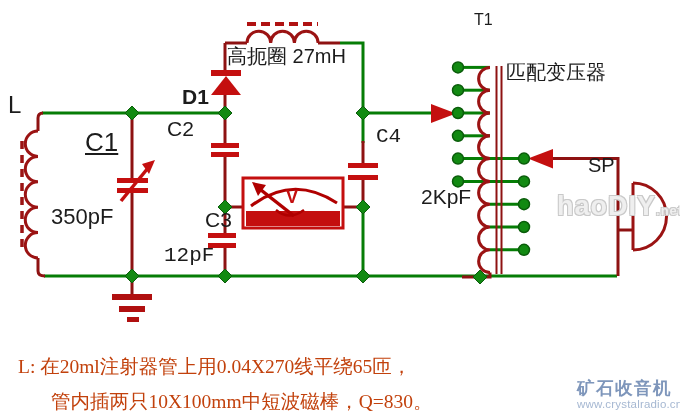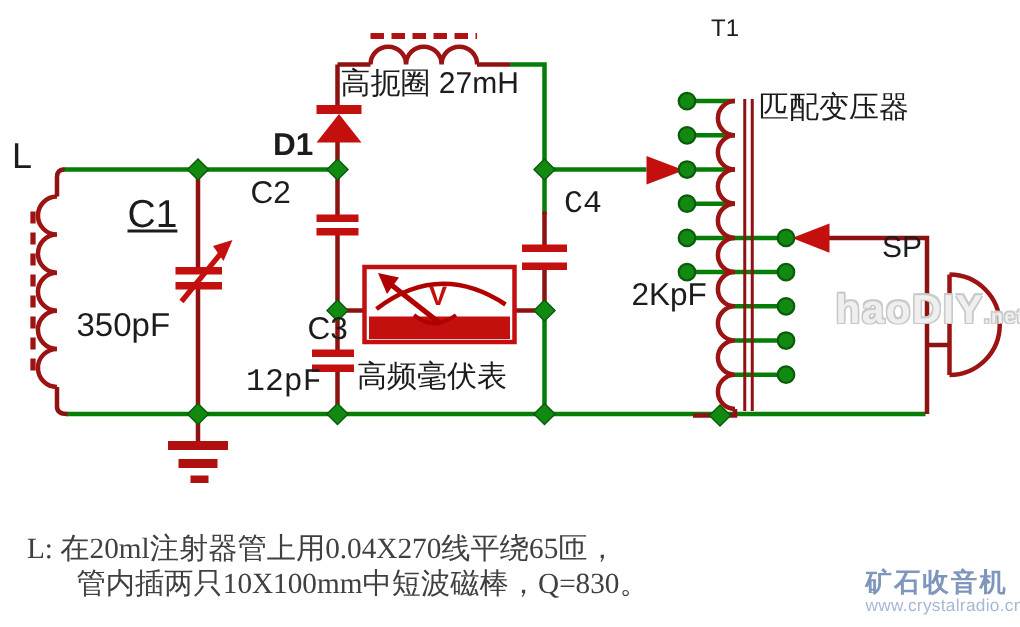--- a/index.html
+++ b/index.html
@@ -7,25 +7,25 @@
     position:relative;width:680px;height:418px;background:#ffffff;
     font-family:"Liberation Sans","DejaVu Sans",sans-serif;overflow:hidden;
   }
   .stage svg{position:absolute;left:0;top:0;}
   .lbl{
     position:absolute;color:#1c1c1c;white-space:nowrap;line-height:1.05;
     font-family:"Liberation Sans","DejaVu Sans",sans-serif;
   }
   .lbl.red{color:#c40f0f;font-weight:bold;}
   .note{
-    position:absolute;left:18px;top:355px;color:#404040;
+    position:absolute;left:18px;top:355px;color:#c2410c;
     font-family:"Liberation Serif","DejaVu Serif",serif;
     font-size:19.5px;line-height:1.18;white-space:nowrap;
   }
-  .note .indent{margin-left:33px;}
+  .note .indent{margin-left:33px;margin-top:12px;}
   .wm-haodiy{
     position:absolute;left:557px;top:191px;
     font-size:27px;font-weight:bold;letter-spacing:1px;
     color:#efefef;white-space:nowrap;
     text-shadow:-1px -1px 0 #c9c9c9,1px -1px 0 #c9c9c9,-1px 1px 0 #c9c9c9,1px 1px 0 #c9c9c9;
   }
   .wm-haodiy .ext{font-size:13px;font-weight:bold;}
   .wm-site{position:absolute;left:577px;top:379px;white-space:nowrap;}
   .wm-site .wm-name{
     font-size:17.5px;font-weight:bold;color:#7e96bb;letter-spacing:1.5px;line-height:1.1;
@@ -188,21 +188,20 @@
   <div class="lbl" style="left:8px;top:92px;font-size:24px;">L</div>
   <div class="lbl" style="left:85px;top:129px;font-size:26px;text-decoration:underline;">C1</div>
   <div class="lbl" style="left:51px;top:205px;font-size:22px;">350pF</div>
   <div class="lbl" style="left:182px;top:86px;font-size:21px;font-weight:bold;">D1</div>
   <div class="lbl" style="left:167px;top:118px;font-size:21px;">C2</div>
   <div class="lbl" style="left:183px;top:209px;font-size:21px;margin-left:22px;">C3</div>
   <div class="lbl" style="left:164px;top:245px;font-size:21px;font-family:Liberation Mono, monospace;">12pF</div>
   <div class="lbl" style="left:227px;top:46px;font-size:20px;">高扼圈 27mH</div>
   <div class="lbl" style="left:376px;top:126px;font-size:21px;font-family:Liberation Mono, monospace;">C4</div>
   <div class="lbl" style="left:375px;top:186px;font-size:21px;margin-left:46px;">2KpF</div>
-  <div class="lbl" style="left:238px;top:241px;font-size:20px;">高频毫伏表</div>
   <div class="lbl red" style="left:286px;top:188px;font-size:18px;">V</div>
   <div class="lbl" style="left:474px;top:12px;font-size:16px;">T1</div>
   <div class="lbl" style="left:506px;top:62px;font-size:20px;">匹配变压器</div>
   <div class="lbl" style="left:588px;top:155px;font-size:20px;">SP</div>
 
   <div class="note">
     <div>L: 在20ml注射器管上用0.04X270线平绕65匝，</div>
     <div class="indent">管内插两只10X100mm中短波磁棒，Q=830。</div>
   </div>
 

